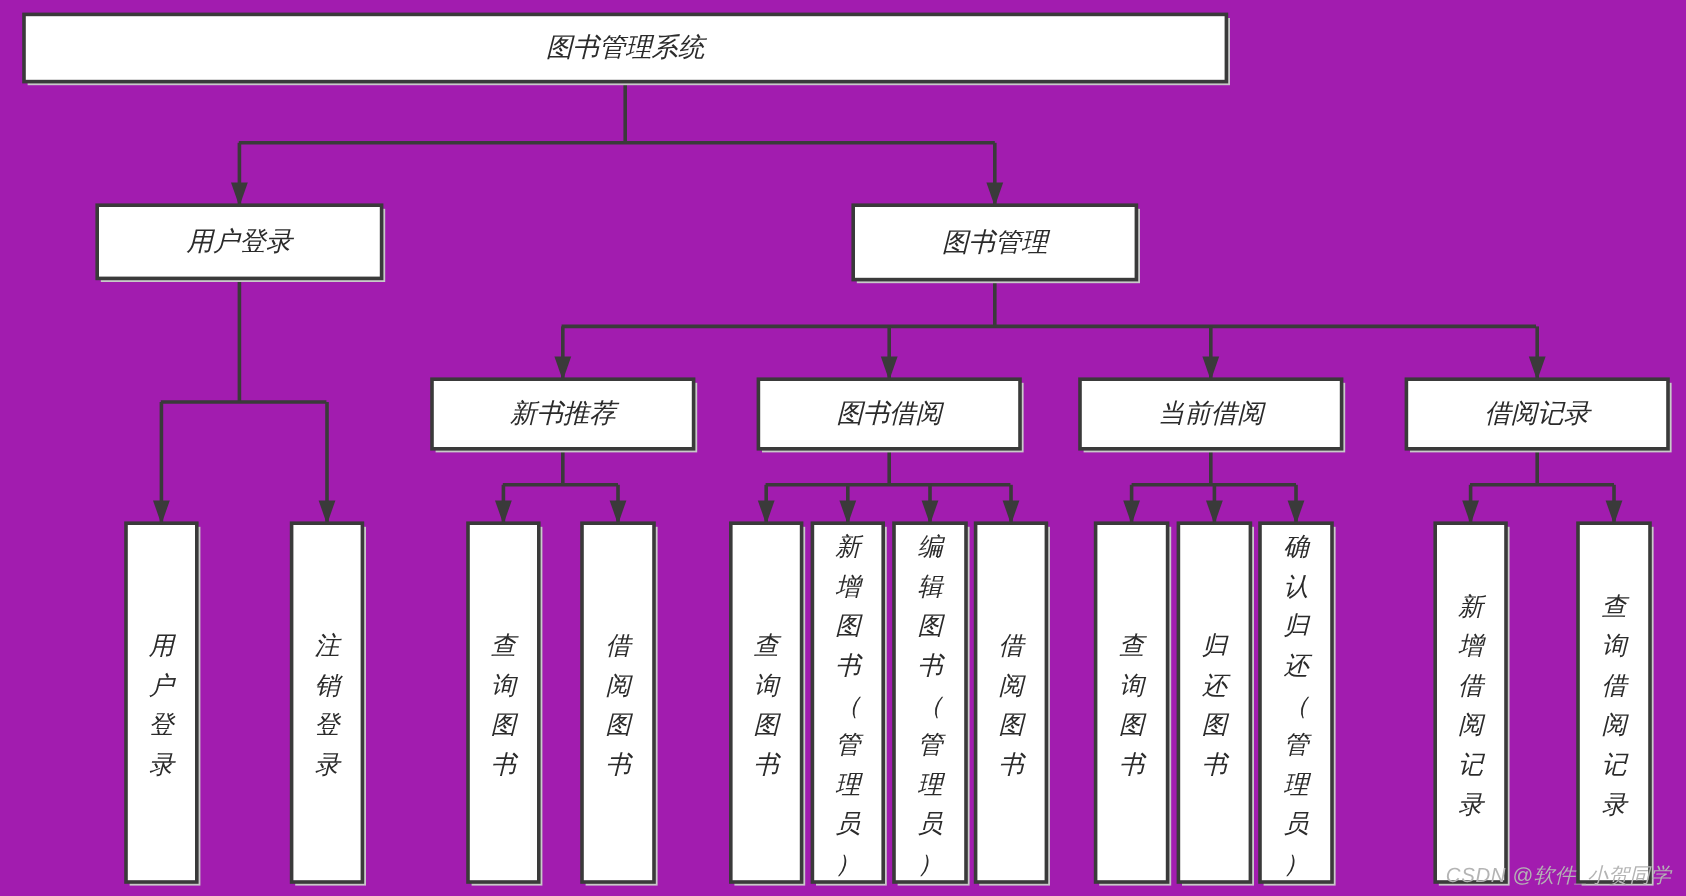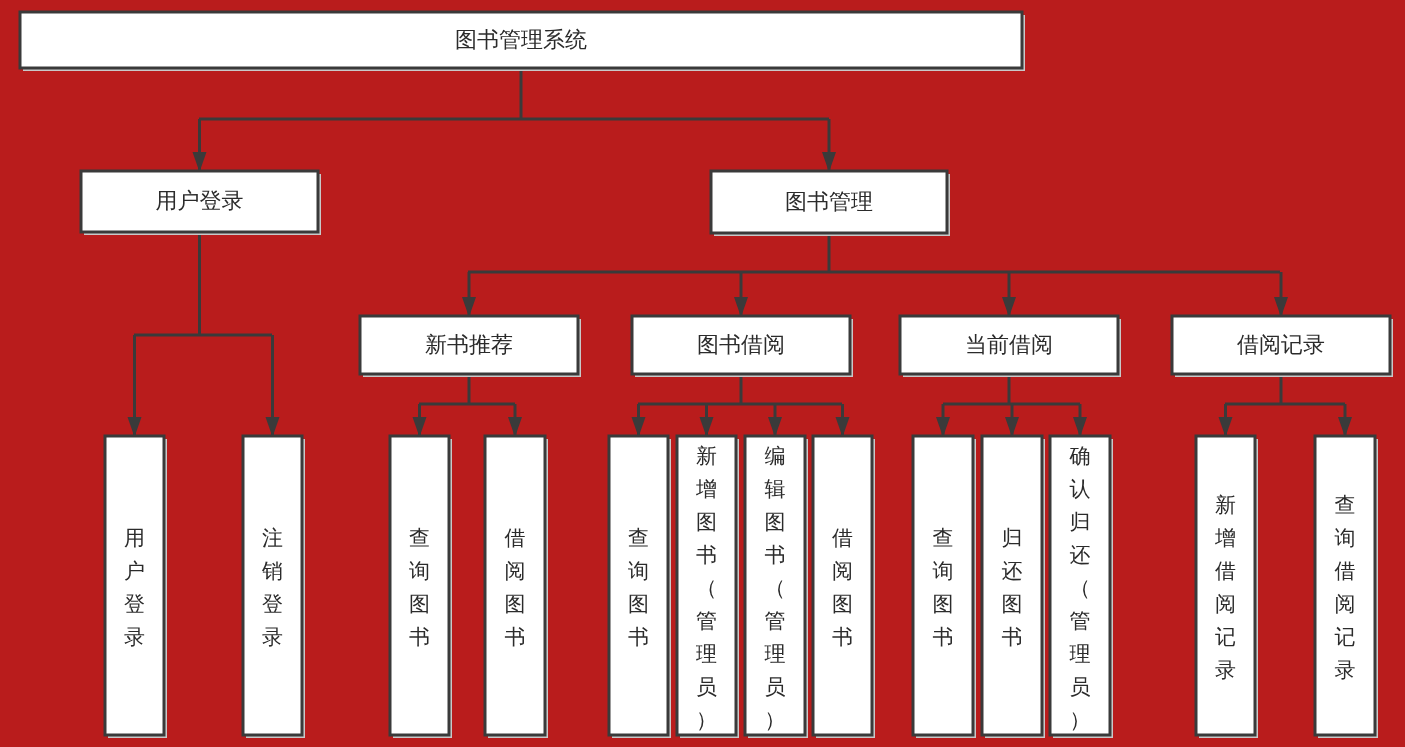--- a/index.html
+++ b/index.html
@@ -10,21 +10,22 @@
   body {
     width: 1405px;
     height: 747px;
     font-family: "Liberation Sans", "DejaVu Sans", sans-serif;
     overflow: hidden;
   }
   #diagram-root {
     position: relative;
     width: 1405px;
     height: 747px;
-    background: #b91c1c;
+    background: #a21caf;
+    font-style: italic;
   }
   svg#tree-svg {
     position: absolute;
     left: 0;
     top: 0;
     width: 1405px;
     height: 747px;
   }
   .node-box {
     fill: #ffffff;
@@ -240,14 +241,15 @@
           <text x="1225.5" class="node-label-v"><tspan x="1225.5" y="512.24">新</tspan><tspan x="1225.5" y="545.24">增</tspan><tspan x="1225.5" y="578.24">借</tspan><tspan x="1225.5" y="611.24">阅</tspan><tspan x="1225.5" y="644.24">记</tspan><tspan x="1225.5" y="677.24">录</tspan></text>
         </g>
         <g>
           <rect x="1318" y="439" width="60" height="299" class="node-shadow"></rect>
           <rect x="1315" y="436" width="60" height="299" class="node-box"></rect>
           <text x="1345" class="node-label-v"><tspan x="1345" y="512.24">查</tspan><tspan x="1345" y="545.24">询</tspan><tspan x="1345" y="578.24">借</tspan><tspan x="1345" y="611.24">阅</tspan><tspan x="1345" y="644.24">记</tspan><tspan x="1345" y="677.24">录</tspan></text>
         </g>
       </g>
   </svg>
 
+  <div class="watermark">CSDN @软件_小贺同学</div>
 
 </div>
 
 </body></html>

